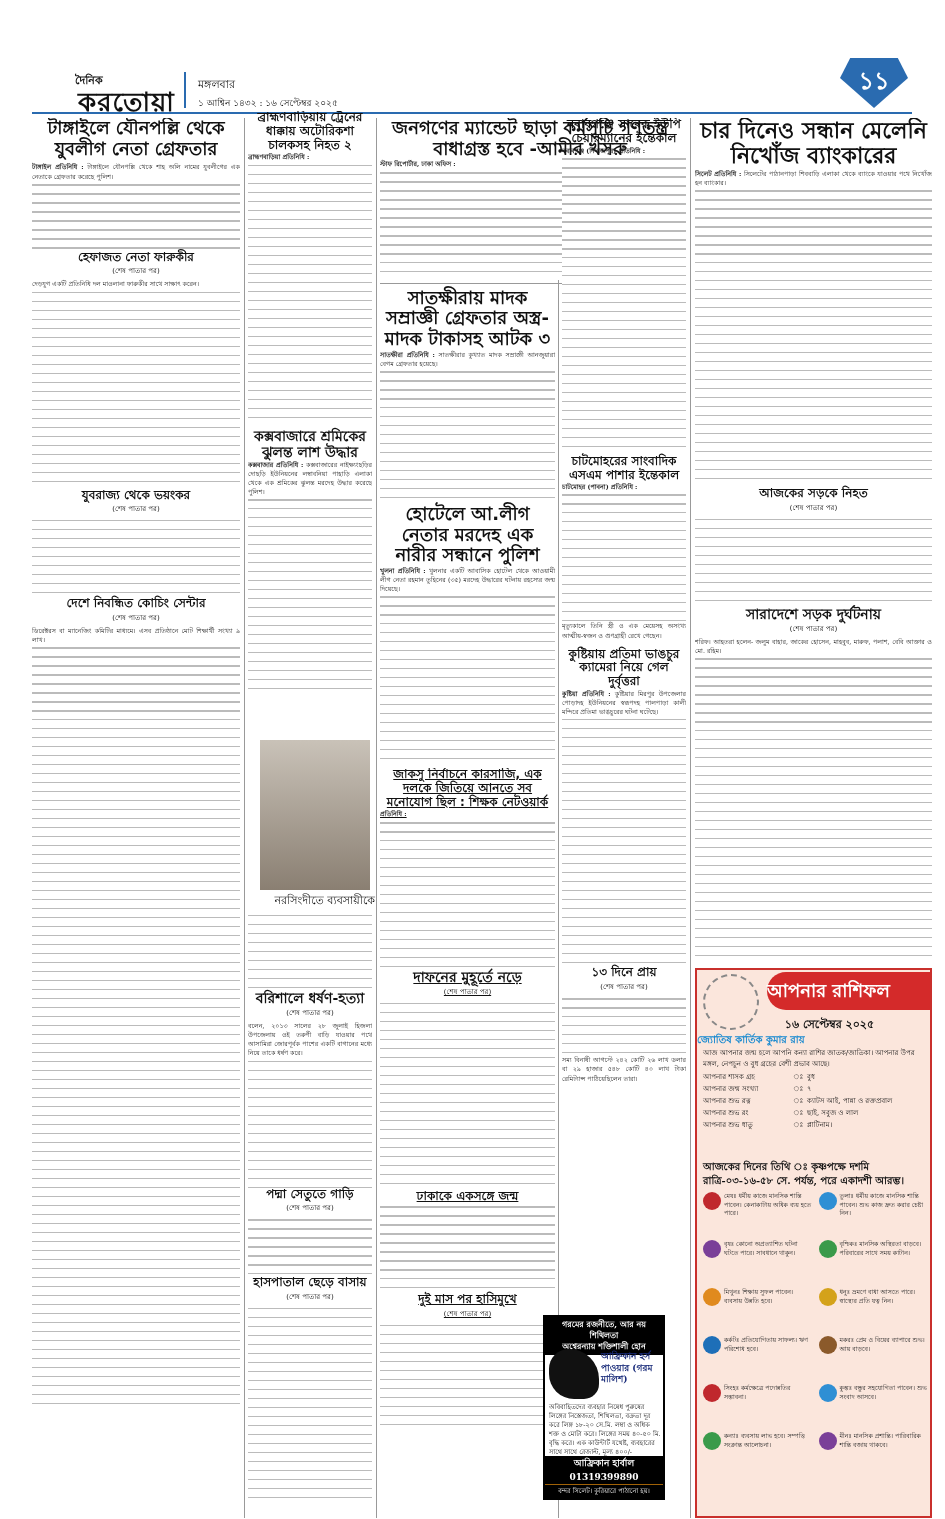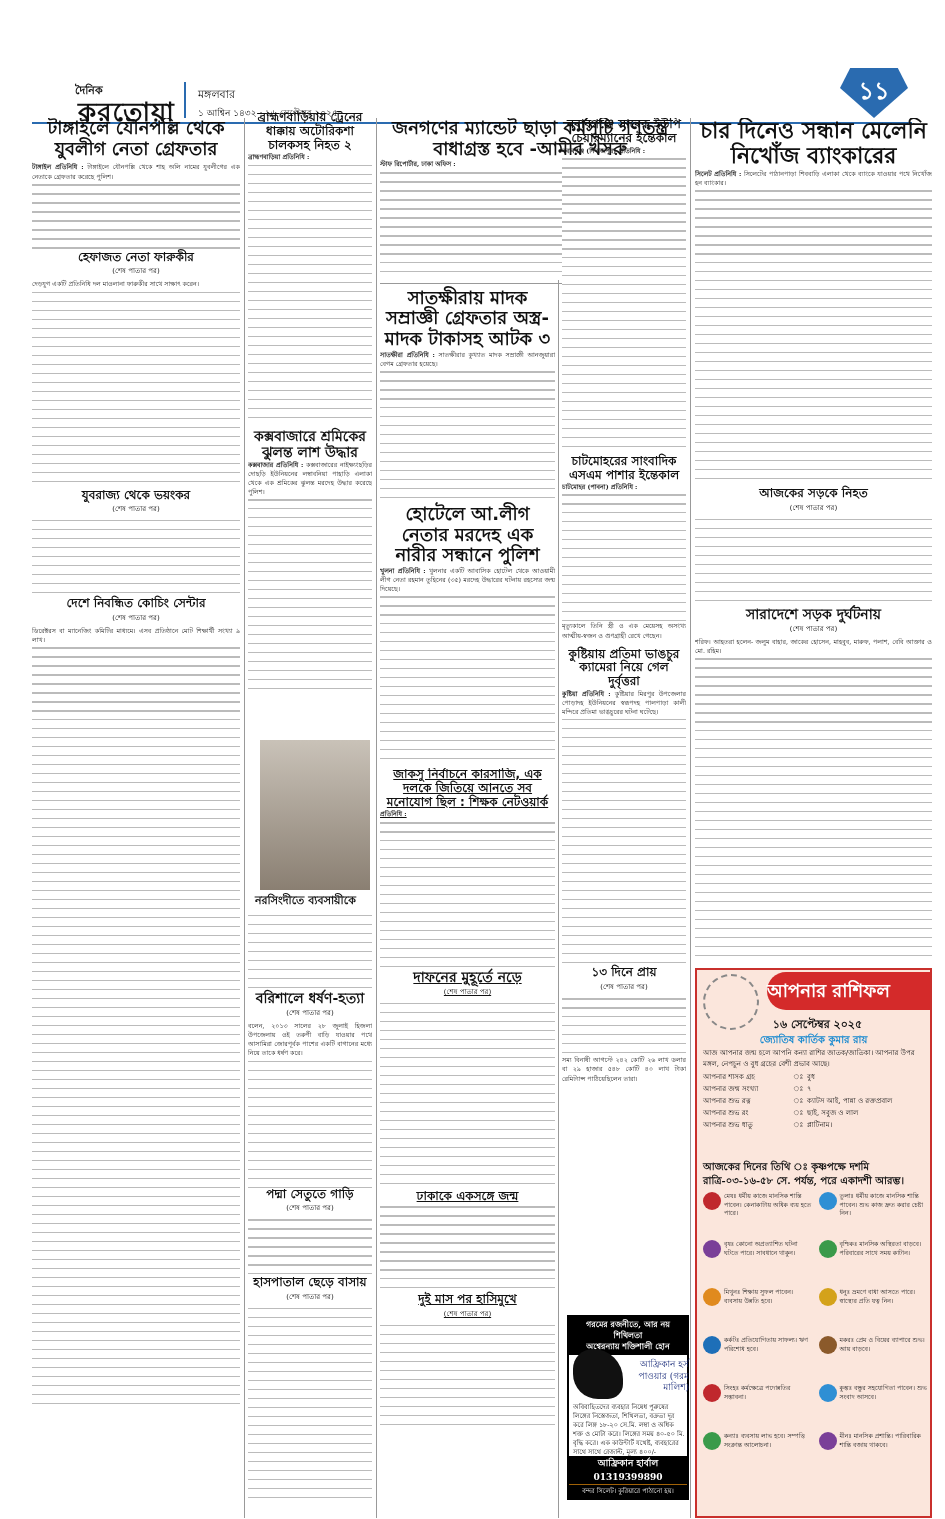--- a/index.html
+++ b/index.html
@@ -1,17 +1,17 @@
 <!DOCTYPE html>
 <html><head>
 <meta charset="utf-8">
 <style>
   * { box-sizing: border-box; margin: 0; padding: 0; }
   body { width: 945px; height: 1519px; background: #fff; font-family: "DejaVu Serif", serif; color: #111; position: relative; overflow: hidden; }
-  .masthead { position: absolute; left: 0; top: 10px; width: 945px; height: 92px; }
+  .masthead { position: absolute; left: 0; top: 0; width: 945px; height: 92px; }
   .logo-small { position: absolute; left: 75px; top: 72px; font-size: 11px; font-weight: bold; }
   .logo-big { position: absolute; left: 35px; top: 82px; font-size: 26px; font-weight: bold; letter-spacing: 1px; font-family: "DejaVu Sans", sans-serif; margin-left: 43px; }
   .mast-bar { position: absolute; left: 184px; top: 72px; width: 2px; height: 36px; background: #2a6bb0; }
   .mast-day { position: absolute; left: 198px; top: 76px; font-size: 11px; }
   .mast-date { position: absolute; left: 198px; top: 96px; font-size: 9px; }
   .page-badge { position: absolute; left: 840px; top: 58px; width: 68px; height: 50px; background: #2a6bb0; clip-path: polygon(15% 0,85% 0,100% 40%,50% 100%,0 40%); color: #fff; font-size: 24px; font-weight: bold; text-align: center; line-height: 46px; font-family: "DejaVu Sans", sans-serif; }
   .mast-rule { position: absolute; left: 32px; top: 112px; width: 880px; height: 2px; background: #2a6bb0; }
 
   .col { position: absolute; overflow: hidden; }
   .hl { font-family: "DejaVu Sans", sans-serif; font-weight: bold; text-align: center; line-height: 1.15; }
@@ -19,41 +19,41 @@
   .hl-l { font-size: 18px; }
   .hl-m { font-size: 14px; }
   .hl-s { font-size: 12px; }
   .cont { font-size: 7px; text-align: center; margin: 1px 0 2px; }
   .body { font-size: 6.3px; line-height: 1.45; text-align: justify; color: #222; }
   .filler { display: block; height: 100%; background: repeating-linear-gradient(#fff 0 3px, #bbb 3px 4.5px, #fff 4.5px 9px); }
   .rule-v { position: absolute; width: 1px; background: #999; }
   .rule-h { position: absolute; height: 1px; background: #999; }
 
   .photo { position: absolute; left: 260px; top: 740px; width: 110px; height: 150px; background: linear-gradient(#c9c2b8, #8a7f72); }
-  .photo-caption { position: absolute; left: 255px; top: 892px; width: 120px; font-size: 11px; font-weight: bold; text-align: left; font-family: "DejaVu Sans", sans-serif; }
+  .photo-caption { position: absolute; left: 255px; top: 892px; width: 120px; font-size: 11px; font-weight: normal; text-align: right; font-family: "DejaVu Sans", sans-serif; }
 
   .rashi { position: absolute; left: 695px; top: 968px; width: 237px; height: 550px; background: #fbe6dc; border: 2px solid #c9302c; }
   .rashi-banner { position: absolute; left: 70px; top: 2px; width: 163px; height: 38px; background: #d42a2a; color: #fff; font-size: 18px; font-weight: bold; text-align: left; line-height: 38px; border-radius: 20px 0 0 20px; font-family: "DejaVu Sans", sans-serif; }
   .rashi-wheel { position: absolute; left: 6px; top: 4px; width: 56px; height: 56px; border-radius: 50%; border: 2px dashed #888; }
-  .rashi-date { position: absolute; left: 4px; top: 46px; width: 100%; text-align: center; font-size: 11px; font-weight: bold; }
-  .rashi-author { position: absolute; left: 0; top: 62px; width: 100%; text-align: center; font-size: 10px; font-weight: bold; color: #1a8ad0; }
+  .rashi-date { position: absolute; left: 16px; top: 46px; width: 100%; text-align: center; font-size: 11px; font-weight: bold; }
+  .rashi-author { position: absolute; left: 0; top: 62px; width: 100%; font-size: 10px; font-weight: bold; color: #1a8ad0; }
   .rashi-intro { position: absolute; left: 6px; top: 78px; width: 225px; font-size: 7px; line-height: 1.5; }
   .rashi-table { position: absolute; left: 6px; top: 102px; width: 225px; font-size: 7px; line-height: 1.7; }
   .rashi-row { display: flex; }
   .rashi-row .k { width: 90px; }
   .rashi-row .s { width: 14px; }
   .rashi-tithi { position: absolute; left: 6px; top: 190px; width: 225px; font-size: 10px; font-weight: bold; line-height: 1.4; }
   .rashi-signs { position: absolute; left: 6px; top: 222px; width: 225px; display: grid; grid-template-columns: 1fr 1fr; gap: 4px 6px; }
   .sign { font-size: 6.2px; line-height: 1.4; color: #222; min-height: 44px; }
   .sign-icon { float: left; width: 18px; height: 18px; border-radius: 50%; margin: 0 3px 1px 0; }
 
-  .ad { position: absolute; left: 567px; top: 1315px; width: 122px; height: 185px; border: 2px solid #000; background: #fff; }
+  .ad { position: absolute; left: 543px; top: 1315px; width: 122px; height: 185px; border: 2px solid #000; background: #fff; }
   .ad-top { background: #000; color: #fff; font-size: 8px; text-align: center; line-height: 1.4; padding: 2px; font-weight: bold; }
   .ad-horse { position: absolute; left: 4px; top: 32px; width: 50px; height: 50px; background: #111; border-radius: 40% 60% 30% 50%; }
-  .ad-title { position: absolute; left: 56px; top: 34px; width: 64px; font-size: 9px; text-align: right; color: #1a2c7a; font-weight: normal; line-height: 1.3; margin-top: 8px; }
+  .ad-title { position: absolute; left: 56px; top: 34px; width: 64px; font-size: 9px; text-align: left; color: #1a2c7a; font-weight: bold; line-height: 1.3; }
   .ad-body { position: absolute; left: 4px; top: 86px; width: 112px; font-size: 6.5px; line-height: 1.4; font-weight: normal; }
   .ad-phone { position: absolute; left: 0; bottom: 14px; width: 100%; background: #000; color: #fff; font-size: 9px; font-weight: bold; text-align: center; line-height: 14px; }
   .ad-foot { position: absolute; left: 0; bottom: 0; width: 100%; background: #000; color: #fff; font-size: 6.5px; text-align: center; line-height: 13px; border-top: 1px solid #a16207; }
 </style>
 </head>
 <body>
 
 <div class="masthead">
   <div class="logo-small">দৈনিক</div>
   <div class="logo-big">করতোয়া</div>

